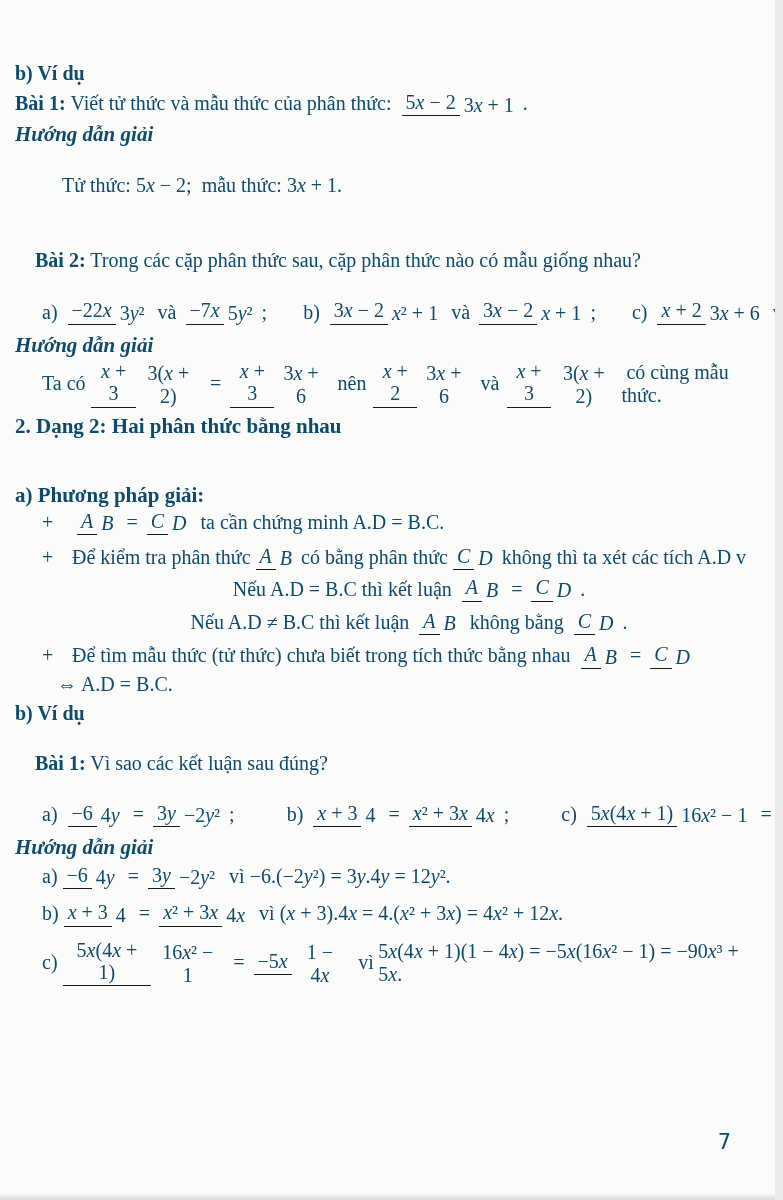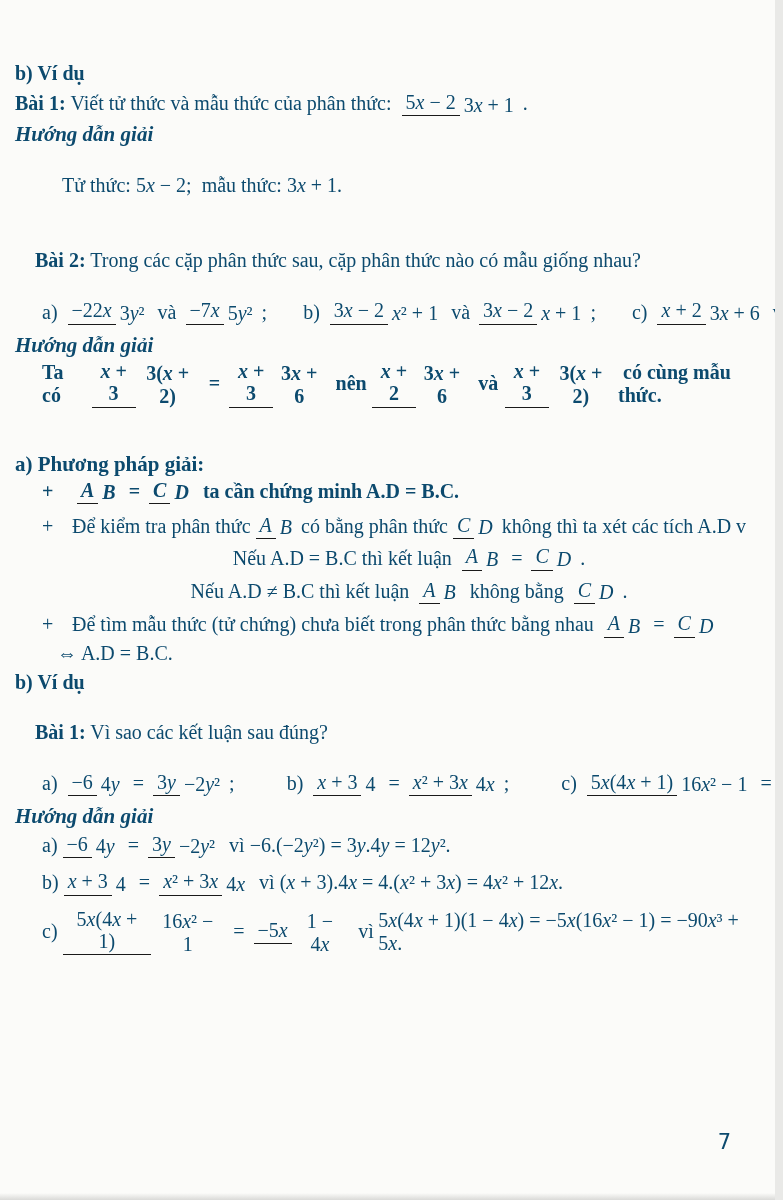--- a/index.html
+++ b/index.html
@@ -45,21 +45,21 @@
   .label-gap{margin-right:5px;}
   .pagenum{
     position:absolute;top:1130px;right:44px;
     font-size:21px;font-family:"DejaVu Sans",sans-serif;
   }
   .scan-edge{
     position:absolute;left:0;right:0;bottom:0;height:7px;
     background:linear-gradient(to bottom,rgba(251,251,249,0),rgba(130,130,128,0.28));
   }
   
-  .mt2{margin-top:2px;font-weight:bold;}.mt4{margin-top:4px;}.mt6{margin-top:6px;}
+  .mt2{margin-top:2px;}.mt4{margin-top:4px;}.mt6{margin-top:6px;}
   .mt8{margin-top:8px;}.mt10{margin-top:10px;}.mt12{margin-top:12px;}
   .m i{font-style:italic;}
 </style>
 </head>
 <body>
 
 <div class="page">
 
   <div class="textline bold">b) Ví dụ</div>
 
@@ -126,20 +126,21 @@
     <span class="frac"><span class="num m"><i>x</i> + 3</span><span class="den m">3(<i>x</i> + 2)</span></span>
     <span class="op">=</span>
     <span class="frac"><span class="num m"><i>x</i> + 3</span><span class="den m">3<i>x</i> + 6</span></span>
     <span> nên </span>
     <span class="frac"><span class="num m"><i>x</i> + 2</span><span class="den m">3<i>x</i> + 6</span></span>
     <span> và </span>
     <span class="frac"><span class="num m"><i>x</i> + 3</span><span class="den m">3(<i>x</i> + 2)</span></span>
     <span> có cùng mẫu thức.</span>
   </div>
 
+  <div class="textline bold mt6" style="font-size:21px;">2. Dạng 2: Hai phân thức bằng nhau</div>
 
   <div class="textline bold mt2" style="font-size:21px;margin-top:44px;">a) Phương pháp giải:</div>
 
   <div class="line indent2 mt2">
     <span class="plus">+</span>
     <span class="frac"><span class="num m"><i>A</i></span><span class="den m"><i>B</i></span></span>
     <span class="op">=</span>
     <span class="frac"><span class="num m"><i>C</i></span><span class="den m"><i>D</i></span></span>
     <span> ta cần chứng minh A.D = B.C.</span>
   </div>
@@ -169,21 +170,21 @@
 
   <div class="line indent3 mt8">
     <span>Nếu A.D ≠ B.C thì kết luận </span>
     <span class="frac"><span class="num m"><i>A</i></span><span class="den m"><i>B</i></span></span>
     <span> không bằng </span>
     <span class="frac"><span class="num m"><i>C</i></span><span class="den m"><i>D</i></span></span>
     <span>.</span>
   </div>
 
   <div class="line indent2 mt8">
-    <span class="plus">+</span><span>Để tìm mẫu thức (tử chứng) chưa biết trong phân thức bằng nhau </span>
+    <span class="plus">+</span><span>Để tìm mẫu thức (tử thức) chưa biết trong tích thức bằng nhau </span>
     <span class="frac"><span class="num m"><i>A</i></span><span class="den m"><i>B</i></span></span>
     <span class="op">=</span>
     <span class="frac"><span class="num m"><i>C</i></span><span class="den m"><i>D</i></span></span>
   </div>
 
   <div class="textline indent3 mt4">⇔ A.D = B.C.</div>
 
   <div class="textline bold mt6">b) Ví dụ</div>
 
   <div class="textline mt4">

